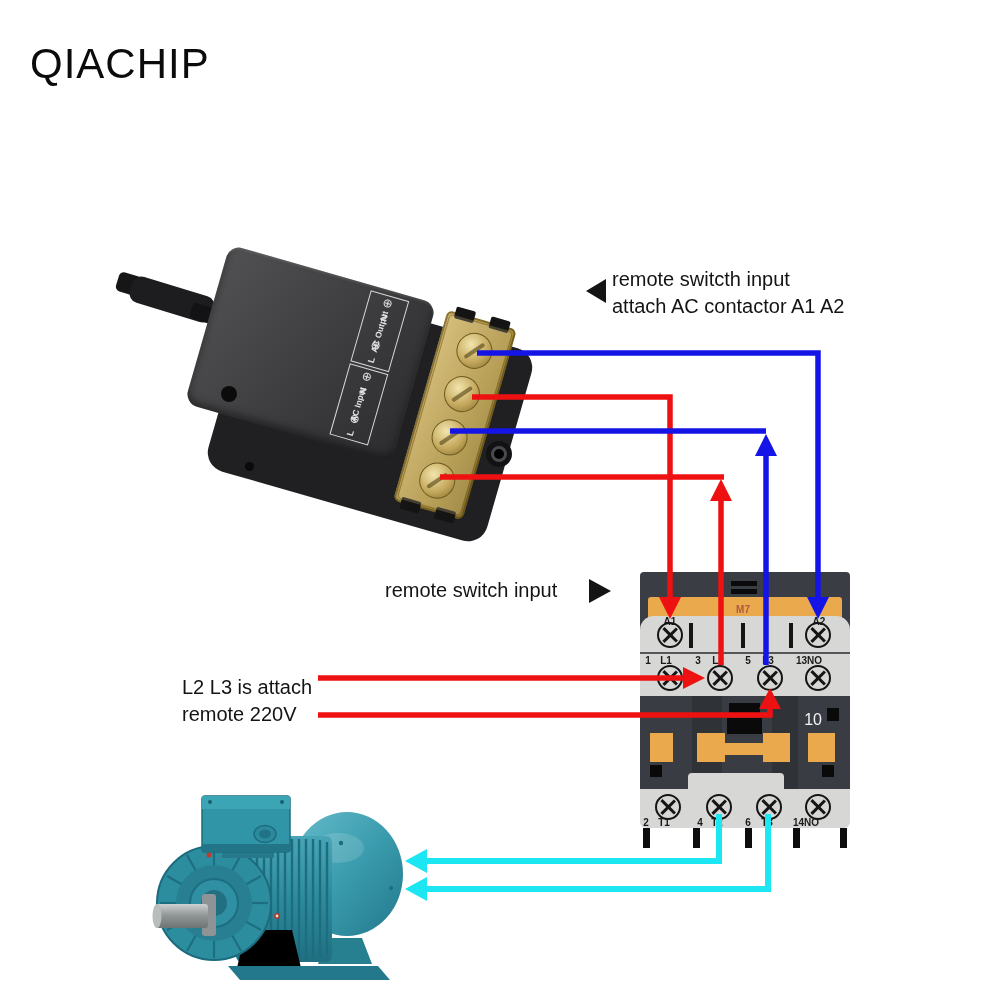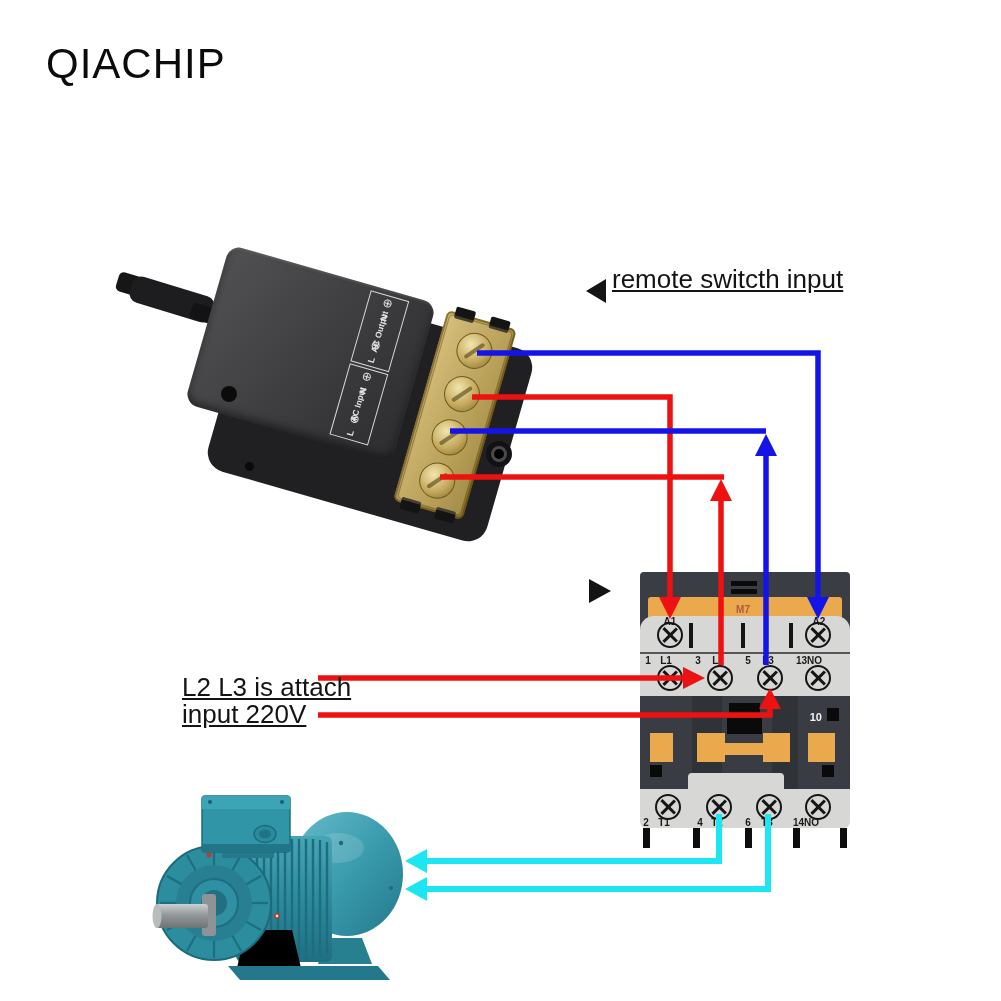--- a/index.html
+++ b/index.html
@@ -1,23 +1,23 @@
 <!DOCTYPE html>
 <html><head>
 <meta charset="utf-8">
 <style>
   html,body{margin:0;padding:0;background:#fff;}
   #stage{position:relative;width:1001px;height:1001px;background:#fff;overflow:hidden;
          font-family:"Liberation Sans",sans-serif;color:#111;}
   .abs{position:absolute;}
   
-  .brand{left:46px;top:40px;font-size:42px;letter-spacing:1px;color:#0b0b0b;}
+  .brand{left:30px;top:40px;font-size:42px;letter-spacing:1px;color:#0b0b0b;}
   .title{left:186px;top:92px;font-size:62px;font-weight:bold;}
   
-  .ann{font-size:26px;line-height:27px;color:#141414;white-space:nowrap;text-decoration:underline;}
+  .ann{font-size:20px;line-height:27px;color:#141414;white-space:nowrap;}
   
   .rot16{transform:rotate(16deg);}
   .antA{left:117px;top:274px;width:24px;height:20px;background:#161616;border-radius:5px;transform:rotate(17deg);}
   .antB{left:129px;top:286px;width:86px;height:27px;background:#1d1d1f;border-radius:10px;transform:rotate(17deg);}
   .antC{left:190px;top:310px;width:56px;height:16px;background:#131315;border-radius:4px;transform:rotate(17deg);}
   .relay-base{left:225px;top:310px;width:290px;height:200px;background:#202022;border-radius:20px;}
   .relay-box{left:203px;top:271px;width:215px;height:165px;border-radius:13px;
              background:linear-gradient(115deg,#515153,#3d3d3f 55%,#2d2d2f);
              box-shadow:inset 0 2px 2px rgba(255,255,255,.10), inset 0 -4px 8px rgba(0,0,0,.45);}
   .face-dot{left:221px;top:386px;width:16px;height:16px;background:#0b0b0b;border-radius:50%;}
@@ -129,21 +129,21 @@
     <span class="pinlab" style="left:169px;top:83px;">13NO</span>
     <div class="term" style="left:17px;top:93px;"></div>
     <div class="term" style="left:67px;top:93px;"></div>
     <div class="term" style="left:117px;top:93px;"></div>
     <div class="term" style="left:165px;top:93px;"></div>
     <div class="cpart" style="left:0;top:124px;width:210px;height:93px;background:#393d43;"></div>
     <div class="cpart" style="left:52px;top:124px;width:30px;height:93px;background:#2f3338;"></div>
     <div class="cpart" style="left:132px;top:124px;width:26px;height:93px;background:#2f3338;"></div>
     <div class="cpart" style="left:89px;top:131px;width:31px;height:13px;background:#0a0a0a;"></div>
     <div class="cpart" style="left:87px;top:146px;width:35px;height:16px;background:#0a0a0a;"></div>
-    <div class="cpart" style="left:160px;top:139px;width:22px;text-align:right;font-size:11px;font-weight:bold;color:#f2f2f2;">10</div>
+    <div class="cpart" style="left:160px;top:139px;width:22px;text-align:right;font-size:16px;font-weight:normal;color:#f2f2f2;">10</div>
     <div class="cpart" style="left:187px;top:136px;width:12px;height:13px;background:#0a0a0a;"></div>
     <div class="cpart" style="left:10px;top:161px;width:23px;height:29px;background:#e9a94c;"></div>
     <div class="cpart" style="left:57px;top:161px;width:28px;height:29px;background:#e9a94c;"></div>
     <div class="cpart" style="left:123px;top:161px;width:27px;height:29px;background:#e9a94c;"></div>
     <div class="cpart" style="left:168px;top:161px;width:27px;height:29px;background:#e9a94c;"></div>
     <div class="cpart" style="left:85px;top:171px;width:38px;height:12px;background:#e9a94c;"></div>
     <div class="cpart" style="left:10px;top:193px;width:12px;height:12px;background:#0a0a0a;"></div>
     <div class="cpart" style="left:182px;top:193px;width:12px;height:12px;background:#0a0a0a;"></div>
     <div class="cpart" style="left:48px;top:201px;width:96px;height:17px;background:#d7d7d6;border-radius:4px 4px 0 0;"></div>
     <div class="cpart" style="left:0;top:217px;width:210px;height:39px;background:#d7d7d6;border-radius:0 0 6px 6px;"></div>
@@ -262,21 +262,23 @@
     <polygon points="705,678 683,667 683,689" fill="#ee1111"></polygon>
     <polygon points="770,688 759,709 781,709" fill="#ee1111"></polygon>
     <polygon points="405,861 427,849 427,873" fill="#1ce6f2"></polygon>
     <polygon points="405,889 427,877 427,901" fill="#1ce6f2"></polygon>
     <polygon points="586,291 606,279 606,303" fill="#141414"></polygon>
     <polygon points="611,591 589,579 589,603" fill="#141414"></polygon>
   </svg>
 
   <div class="abs ann" style="left:612px;top:266px;">
     <div>remote switcth input</div>
+    <div>attach AC contactor A1 A2</div>
   </div>
   <div class="abs ann" style="left:385px;top:577px;">
+    <div>remote switch input</div>
   </div>
   <div class="abs ann" style="left:182px;top:674px;">
     <div>L2 L3 is attach</div>
-    <div>input 220V</div>
+    <div>remote 220V</div>
   </div>
 
 </div>
 
 </body></html>

